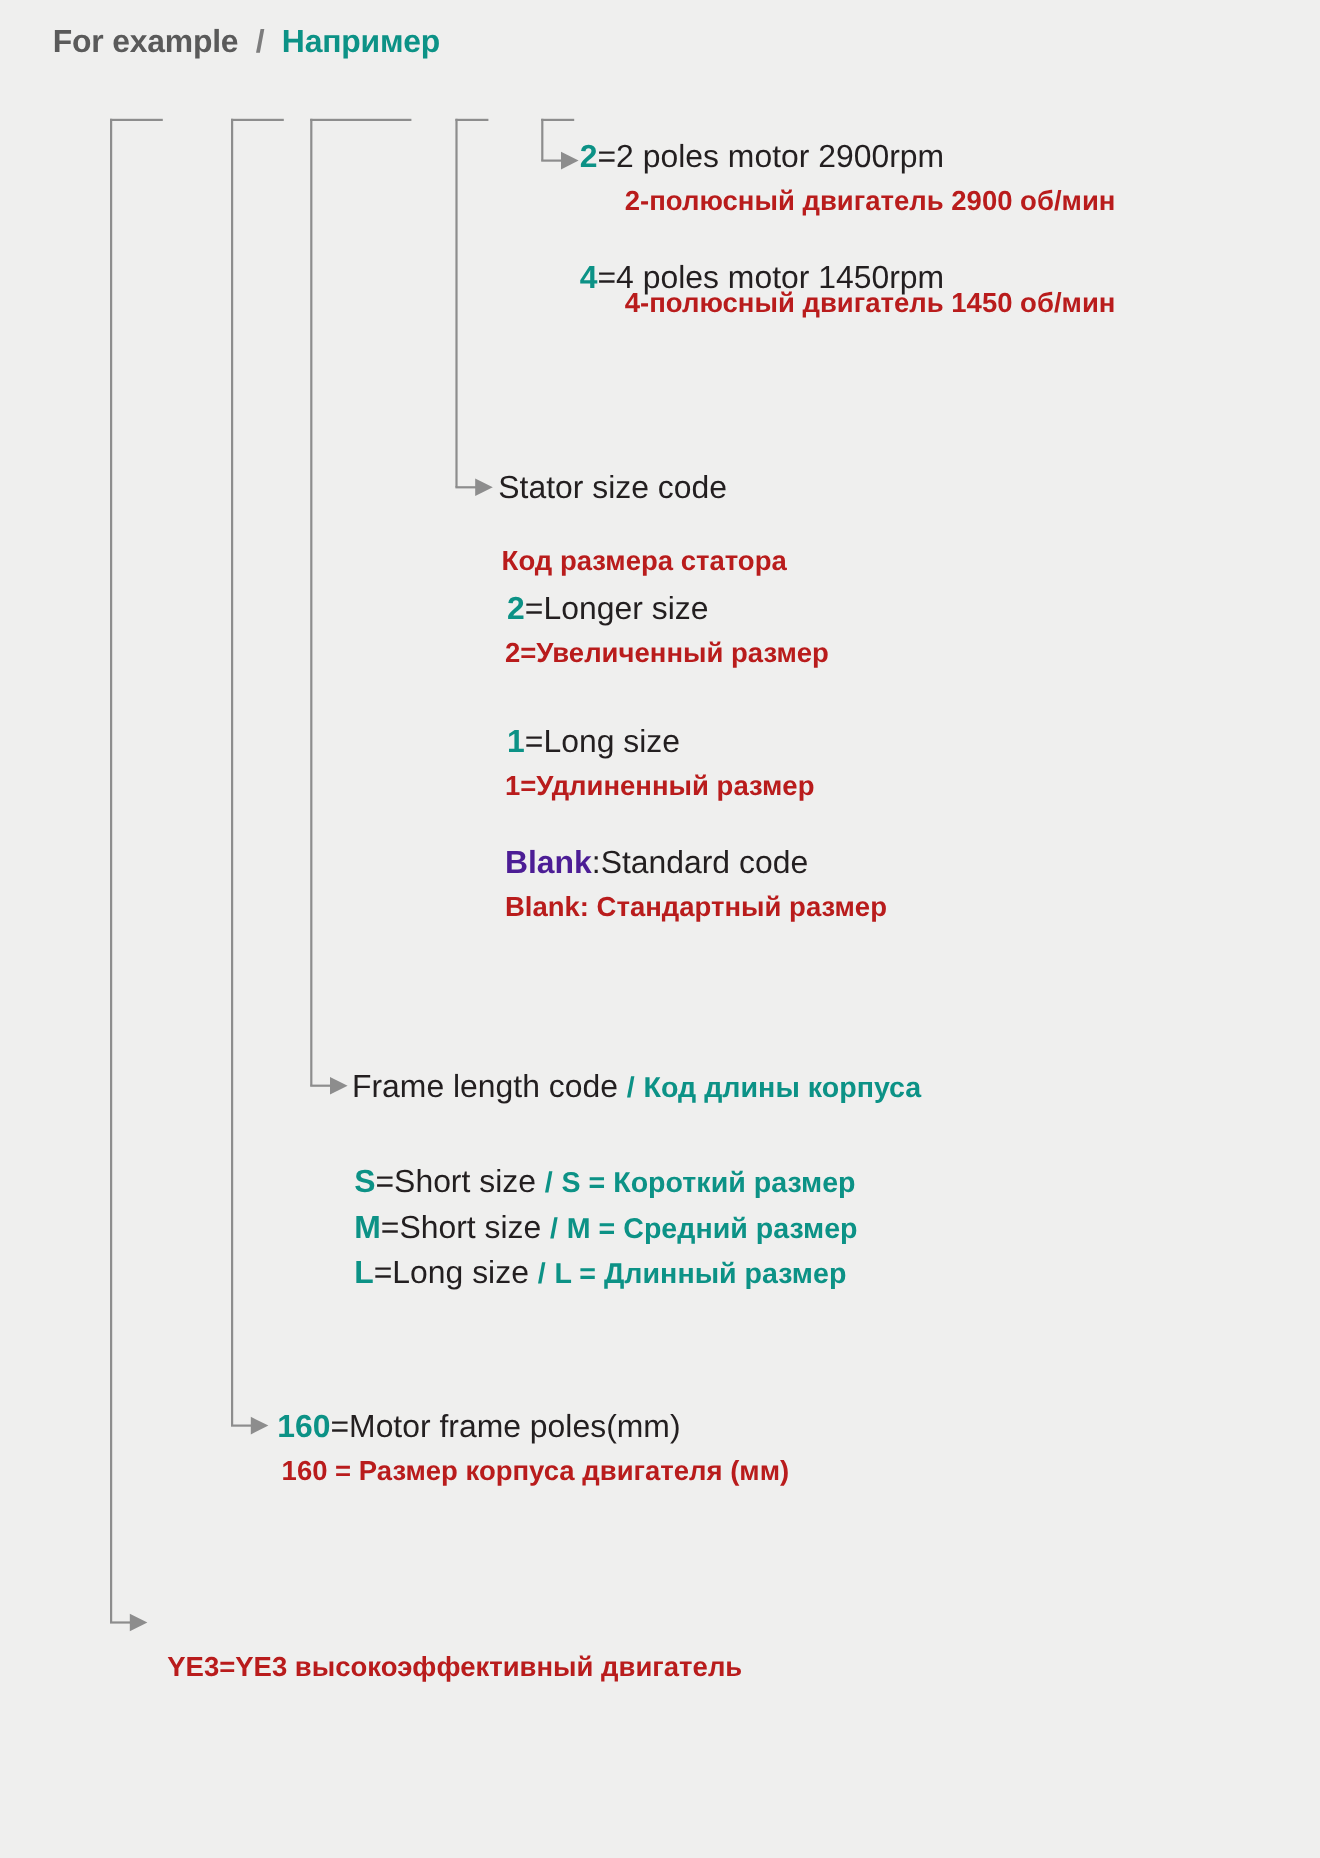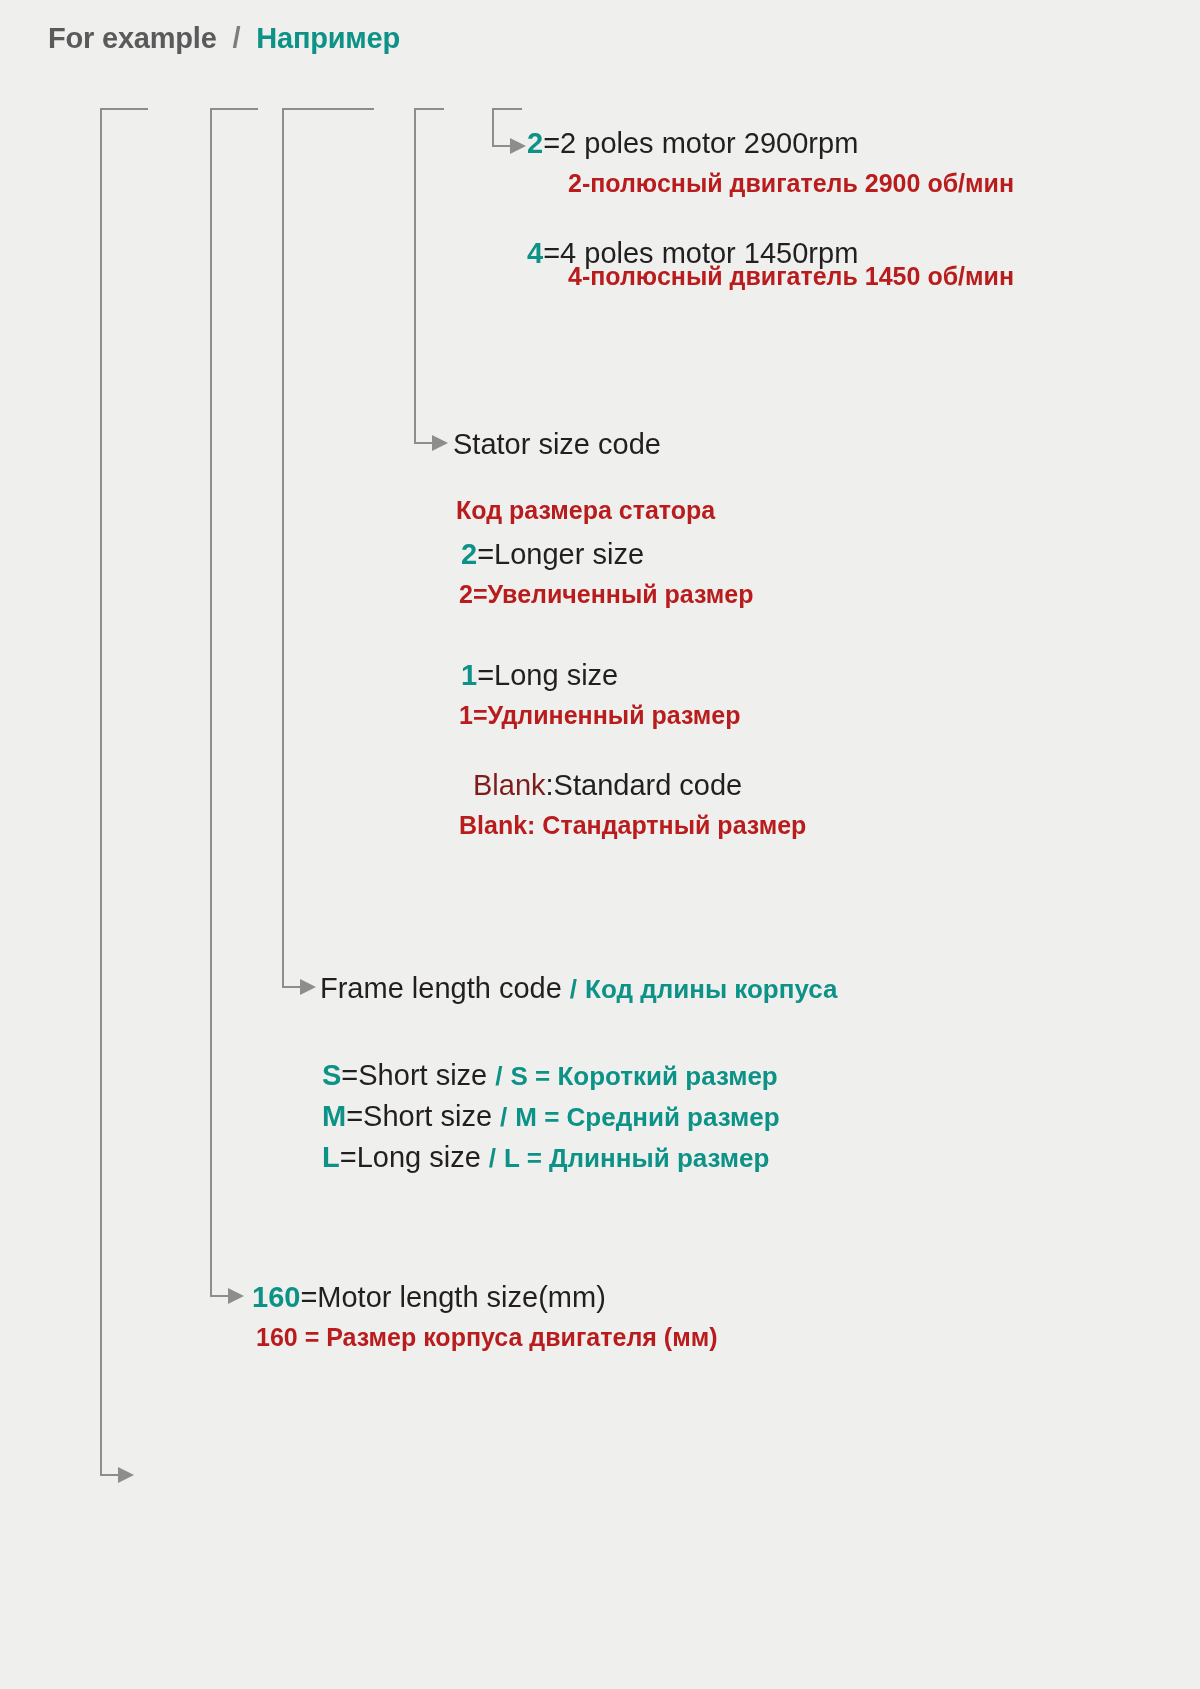--- a/index.html
+++ b/index.html
@@ -23,21 +23,21 @@
 
   
   .vline{position:absolute;background:#8d8d8d;width:2px;}
   .hline{position:absolute;background:#8d8d8d;height:2px;}
   .arrow{position:absolute;width:0;height:0;border-top:8px solid transparent;border-bottom:8px solid transparent;border-left:16px solid #8d8d8d;}
 
   
   .blk{position:absolute;white-space:nowrap;}
   .en-line{font-size:29px;color:#231f20;font-weight:normal;line-height:1.12;}
   .en-line .key{color:#0c9286;font-weight:bold;}
-  .en-line .keyg{color:#7f1d1d;font-weight:normal;margin-left:14px;}
+  .en-line .keyg{color:#4c1d95;font-weight:bold;}
   .en-line .slash{color:#0c9286;font-weight:bold;font-size:26px;}
   .en-line .ruin{color:#0c9286;font-weight:bold;font-size:26px;}
   .ru-line{font-size:25px;color:#b91c1c;font-weight:bold;line-height:1.12;}
   .gap{display:inline-block;width:8px;}
 </style>
 </head>
 <body>
 
 <div class="stage">
 
@@ -132,19 +132,20 @@
   </div>
 
   <div class="blk" style="left:322px;top:1141px;">
     <div class="en-line">
       <span class="key">L</span><span>=Long size</span><span class="gap"></span><span class="slash">/</span><span class="gap"></span><span class="ruin">L = Длинный размер</span>
     </div>
   </div>
 
   <div class="blk" style="left:252px;top:1281px;">
     <div class="en-line">
-      <span class="key">160</span><span>=Motor length size(mm)</span>
+      <span class="key">160</span><span>=Motor frame poles(mm)</span>
     </div>
   </div>
   <div class="blk ru-line" style="left:256px;top:1323px;">160 = Размер корпуса двигателя (мм)</div>
 
+  <div class="blk ru-line" style="left:152px;top:1502px;">YE3=YE3 высокоэффективный двигатель</div>
 
 </div>
 
 </body></html>

